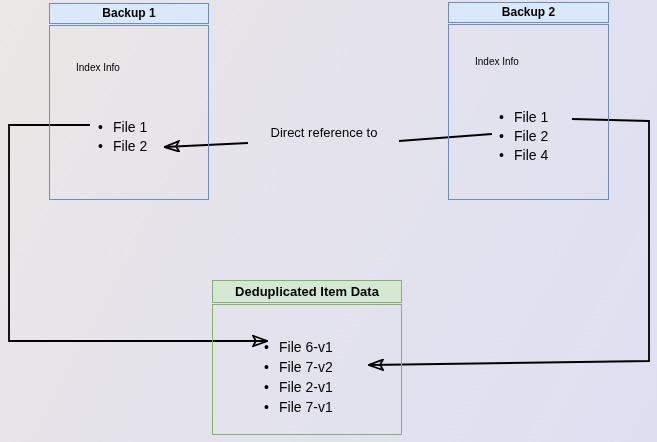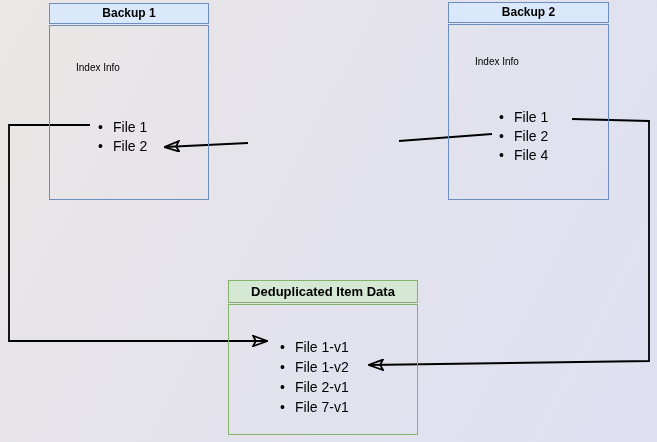--- a/index.html
+++ b/index.html
@@ -30,21 +30,21 @@
   .backup { }
   .backup .hdr {
     height: 21px; line-height: 19px; font-size: 12px;
     background: #dae8fc; border: 1px solid #6c8ebf;
   }
   .backup .body { top: 22px; border: 1px solid #6c8ebf; }
 
   .backup1 { left: 49px; top: 3px;  width: 160px; height: 197px; }
   .backup2 { left: 448px; top: 2px; width: 161px; height: 198px; border-radius: 27px; }
 
-  .dedup { left: 228px; top: 280px; width: 190px; height: 155px; }
+  .dedup { left: 212px; top: 280px; width: 190px; height: 155px; }
   .dedup .hdr {
     height: 23px; line-height: 21px; font-size: 13px;
     background: #d5e8d4; border: 1px solid #82b366;
   }
   .dedup .body { top: 24px; border: 1px solid #82b366; }
 
   .subtitle {
     position: absolute;
     font-size: 10px; line-height: 16px;
   }
@@ -137,33 +137,34 @@
       </li>
     </ul>
   </div>
 
   <div class="node dedup">
     <div class="hdr">Deduplicated Item Data</div>
     <div class="body"></div>
     <ul class="filelist">
       <li>
         <span class="dot">•</span>
-        <span>File 1-v1</span>
+        <span>File 6-v1</span>
       </li>
       <li>
         <span class="dot">•</span>
-        <span>File 1-v2</span>
+        <span>File 7-v2</span>
       </li>
       <li>
         <span class="dot">•</span>
         <span>File 2-v1</span>
       </li>
       <li>
         <span class="dot">•</span>
         <span>File 7-v1</span>
       </li>
     </ul>
   </div>
 
   <div class="annotation">
+    <span>Direct reference to</span>
   </div>
 
 </div>
 
 </body></html>

